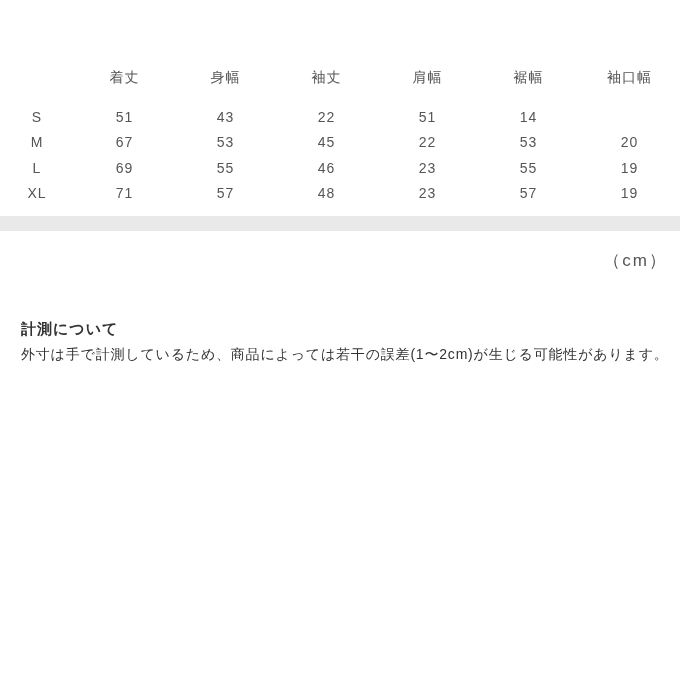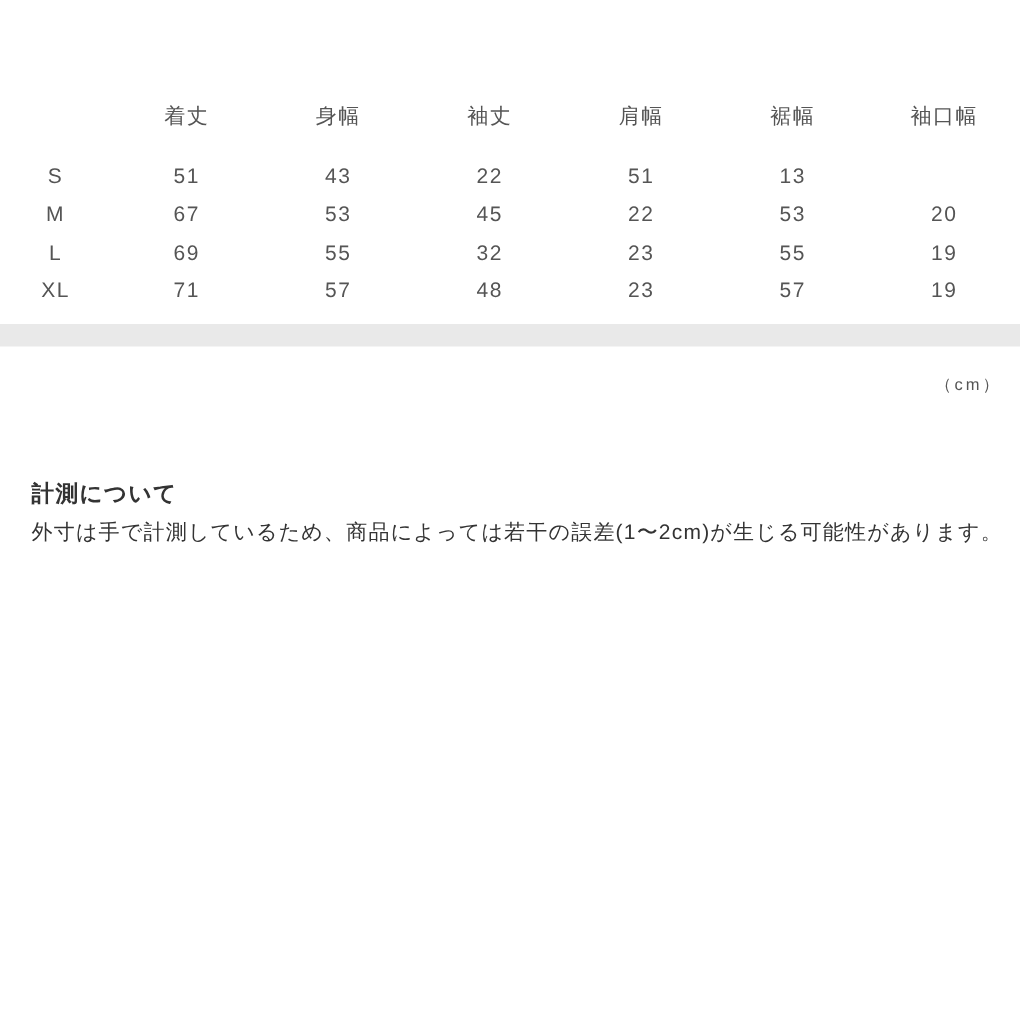--- a/index.html
+++ b/index.html
@@ -44,21 +44,21 @@
     position: absolute;
     top: 216px; left: 0;
     width: 680px; height: 15px;
     background: #e9e9e9;
   }
 
   
   .unit-label {
     position: absolute;
     top: 249px; right: 12px;
-    font-size: 11px;
+    font-size: 17px;
     color: #555555;
     letter-spacing: 2px;
     white-space: nowrap;
   }
 
   
   .note-heading {
     position: absolute;
     top: 320px; left: 21px;
     font-size: 15px;
@@ -93,38 +93,38 @@
     </div>
 
     <div class="t-spacer"></div>
 
     <div class="t-row">
       <div class="cell">S</div>
       <div class="cell">51</div>
       <div class="cell">43</div>
       <div class="cell">22</div>
       <div class="cell">51</div>
-      <div class="cell">13</div>
+      <div class="cell">14</div>
     </div>
 
     <div class="t-row">
       <div class="cell">M</div>
       <div class="cell">67</div>
       <div class="cell">53</div>
       <div class="cell">45</div>
       <div class="cell">22</div>
       <div class="cell">53</div>
       <div class="cell">20</div>
     </div>
 
     <div class="t-row">
       <div class="cell">L</div>
       <div class="cell">69</div>
       <div class="cell">55</div>
-      <div class="cell">32</div>
+      <div class="cell">46</div>
       <div class="cell">23</div>
       <div class="cell">55</div>
       <div class="cell">19</div>
     </div>
 
     <div class="t-row">
       <div class="cell">XL</div>
       <div class="cell">71</div>
       <div class="cell">57</div>
       <div class="cell">48</div>

